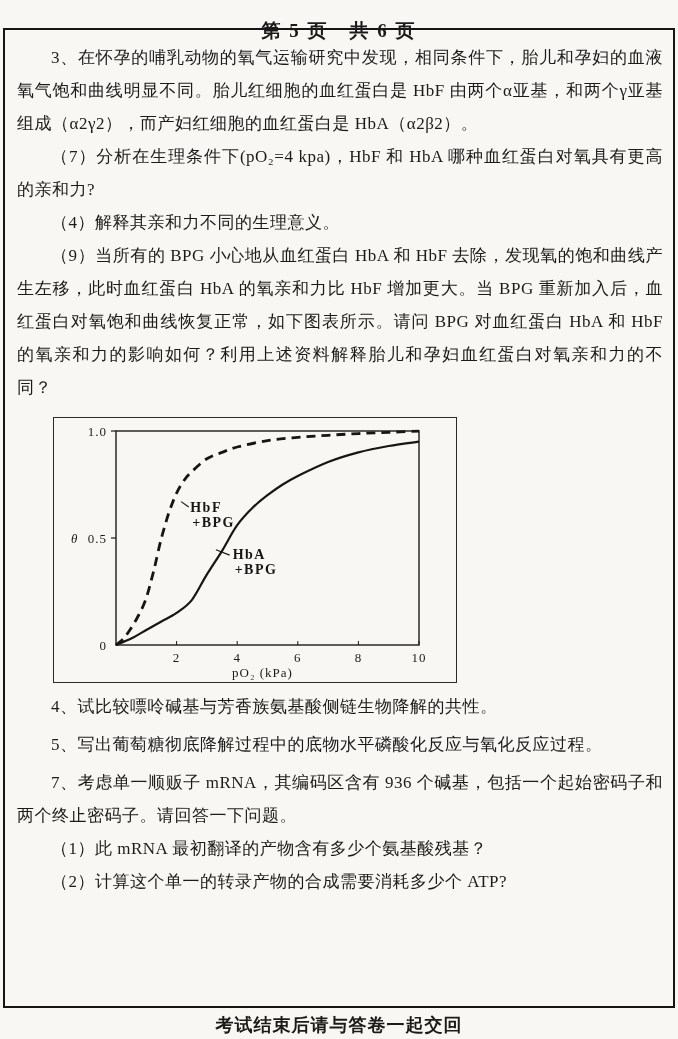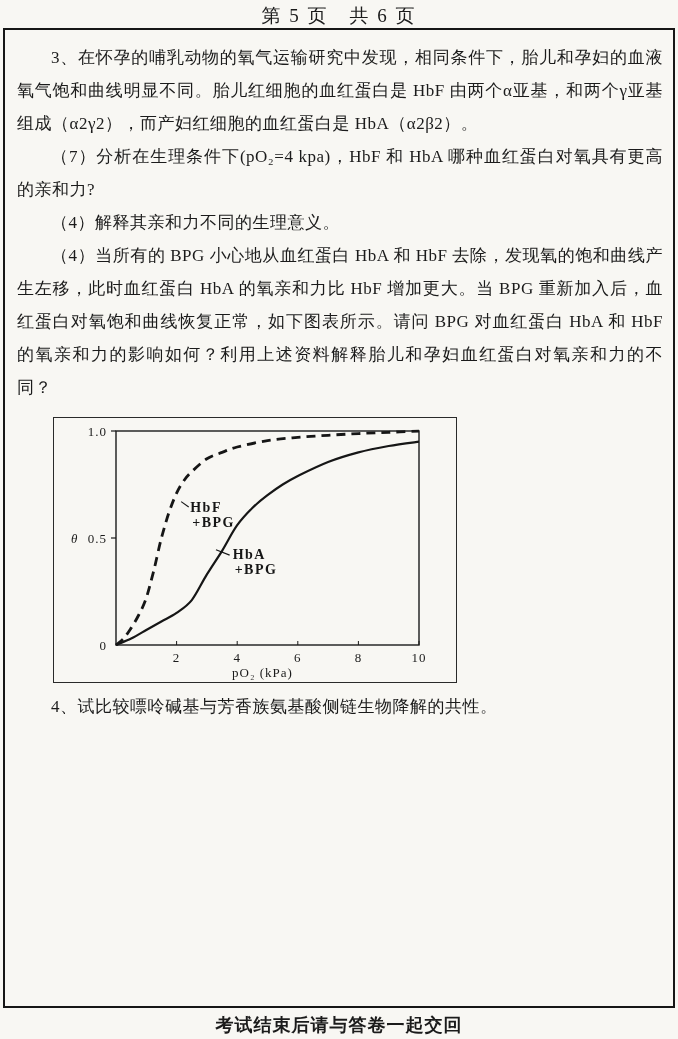--- a/index.html
+++ b/index.html
@@ -12,24 +12,24 @@
   }
   .page{
     width:678px;height:1039px;
     background:#f8f7f3;
     box-sizing:border-box;
     overflow:hidden;
   }
   .page-header{
     height:28px;
     text-align:center;
-    font-weight:normal;
+    font-weight:bold;
     font-size:19px;
     letter-spacing:2px;
-    padding-top:3px;
+    padding-top:18px;
     box-sizing:border-box;
     border-radius:6px;
   }
   .main-box{
     margin:0 3px;
     height:980px;
     border:2px solid #161616;
     box-sizing:border-box;
     padding:11px 10px 16px 12px;
     background:#f8f7f3;
@@ -78,21 +78,21 @@
 
 <div class="page">
 
   <div class="page-header">第 5 页　共 6 页</div>
 
   <div class="main-box">
 
     <p class="para">3、在怀孕的哺乳动物的氧气运输研究中发现，相同条件下，胎儿和孕妇的血液氧气饱和曲线明显不同。胎儿红细胞的血红蛋白是 HbF 由两个α亚基，和两个γ亚基组成（α2γ2），而产妇红细胞的血红蛋白是 HbA（α2β2）。</p>
     <p class="para">（7）分析在生理条件下(pO₂=4 kpa)，HbF 和 HbA 哪种血红蛋白对氧具有更高的亲和力?</p>
     <p class="para">（4）解释其亲和力不同的生理意义。</p>
-    <p class="para">（4）当所有的 BPG 小心地从血红蛋白 HbA 和 HbF 去除，发现氧的饱和曲线产生左移，此时血红蛋白 HbA 的氧亲和力比 HbF 增加更大。当 BPG 重新加入后，血红蛋白对氧饱和曲线恢复正常，如下图表所示。请问 BPG 对血红蛋白 HbA 和 HbF 的氧亲和力的影响如何？利用上述资料解释胎儿和孕妇血红蛋白对氧亲和力的不同？</p>
+    <p class="para">（9）当所有的 BPG 小心地从血红蛋白 HbA 和 HbF 去除，发现氧的饱和曲线产生左移，此时血红蛋白 HbA 的氧亲和力比 HbF 增加更大。当 BPG 重新加入后，血红蛋白对氧饱和曲线恢复正常，如下图表所示。请问 BPG 对血红蛋白 HbA 和 HbF 的氧亲和力的影响如何？利用上述资料解释胎儿和孕妇血红蛋白对氧亲和力的不同？</p>
 
     <div class="chart-box">
       <svg width="401" height="263" viewBox="0 0 401 263" xmlns="http://www.w3.org/2000/svg">
           <rect x="62" y="13" width="303" height="214" fill="none" stroke="#1a1a1a" stroke-width="1.4"></rect>
           <text x="53" y="231.5" text-anchor="end" class="tick">0</text>
           <line x1="57" y1="120" x2="62" y2="120" stroke="#1a1a1a" stroke-width="1.2"></line>
           <text x="53" y="124.5" text-anchor="end" class="tick">0.5</text>
           <line x1="57" y1="13" x2="62" y2="13" stroke="#1a1a1a" stroke-width="1.2"></line>
           <text x="53" y="17.5" text-anchor="end" class="tick">1.0</text>
           <line x1="122.6" y1="223" x2="122.6" y2="227" stroke="#1a1a1a" stroke-width="1"></line>
@@ -112,18 +112,22 @@
           <text x="136.235" y="94.32" class="curve-label">HbF</text>
           <text x="138.235" y="109.32" class="curve-label">+BPG</text>
           <path d="M62.0,227.0C64.5,225.9 72.1,223.1 77.2,220.6C82.2,218.1 87.3,214.9 92.3,212.0C97.3,209.2 102.4,206.3 107.4,203.5C112.5,200.6 117.5,198.5 122.6,194.9C127.6,191.3 132.7,188.5 137.8,182.1C142.8,175.6 147.8,164.6 152.9,156.4C157.9,148.2 163.0,141.0 168.1,132.8C173.1,124.6 178.1,114.3 183.2,107.2C188.3,100.0 193.3,95.0 198.3,90.0C203.4,85.0 208.4,81.1 213.5,77.2C218.6,73.3 223.6,69.7 228.7,66.5C233.7,63.3 236.2,61.7 243.8,57.9C251.4,54.2 264.0,48.0 274.1,44.0C284.2,40.1 294.3,37.1 304.4,34.4C314.5,31.7 324.6,29.8 334.7,28.0C344.8,26.2 359.9,24.4 365.0,23.7" fill="none" stroke="#161616" stroke-width="2.2" stroke-dasharray="none" stroke-linejoin="round"></path>
           <line x1="161.99" y1="131.76999999999998" x2="175.625" y2="137.12" stroke="#161616" stroke-width="1.2"></line>
           <text x="178.655" y="141.39999999999998" class="curve-label">HbA</text>
           <text x="180.655" y="156.39999999999998" class="curve-label">+BPG</text>
         </svg>
     </div>
 
     <p class="para gap">4、试比较嘌呤碱基与芳香族氨基酸侧链生物降解的共性。</p>
+    <p class="para gap">5、写出葡萄糖彻底降解过程中的底物水平磷酸化反应与氧化反应过程。</p>
+    <p class="para gap">7、考虑单一顺贩子 mRNA，其编码区含有 936 个碱基，包括一个起始密码子和两个终止密码子。请回答一下问题。</p>
+    <p class="para">（1）此 mRNA 最初翻译的产物含有多少个氨基酸残基？</p>
+    <p class="para">（2）计算这个单一的转录产物的合成需要消耗多少个 ATP?</p>
 
   </div>
 
   <div class="page-footer">考试结束后请与答卷一起交回</div>
 
 </div>
 
 </body></html>

